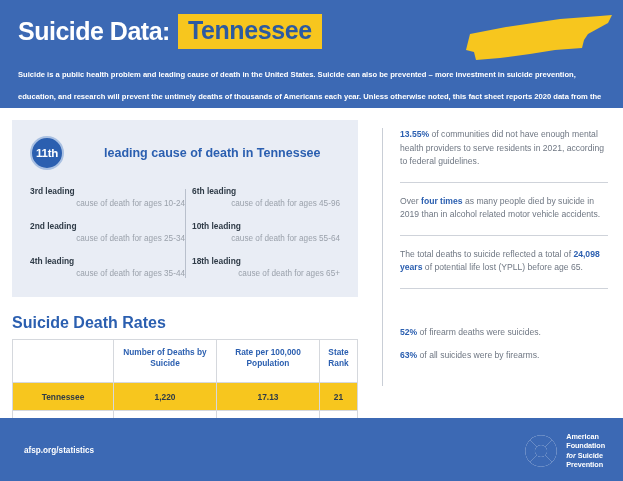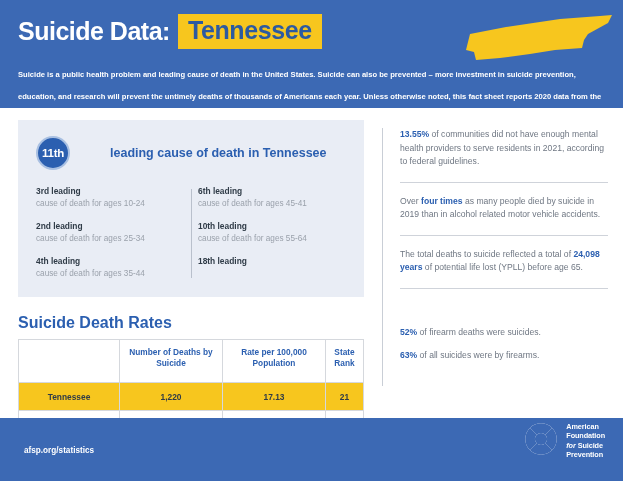--- a/index.html
+++ b/index.html
@@ -65,21 +65,21 @@
   .state-shape {
     position: absolute;
     right: 8px; top: 14px;
     width: 155px;
     height: 48px;
   }
 
   
   .left-col {
     position: absolute;
-    left: 18px; top: 120px;
+    left: 12px; top: 120px;
     width: 346px;
   }
   .divider-vert {
     position: absolute;
     left: 382px; top: 128px;
     width: 1px; height: 258px;
     background: #c9ced6;
   }
   .right-col {
     position: absolute;
@@ -144,20 +144,21 @@
   .cause-rank {
     font-size: 8.4px;
     font-weight: bold;
     color: #2f3b47;
     margin-bottom: 2px;
   }
   .cause-desc {
     font-size: 8.2px;
     color: #9aa1ab;
     line-height: 11px;
+    text-align: right;
   }
 
   
   .rates-title {
     margin: 17px 0 7px 0;
     font-size: 16px;
     font-weight: bold;
     color: #2b5fb0;
   }
   table.rates {
@@ -229,23 +230,23 @@
   }
   .footer-url {
     position: absolute;
     left: 24px; top: 28px;
     font-size: 8.2px;
     font-weight: bold;
     color: #ffffff;
   }
   .footer-logo {
     position: absolute;
-    right: 18px; top: 4px;
+    right: 18px; top: 14px;
     display: flex;
-    align-items: flex-start;
+    align-items: center;
   }
   .ring { width: 34px; height: 34px; flex: 0 0 34px; }
   .logo-words {
     margin-left: 8px;
     color: #ffffff;
     font-size: 7.3px;
     font-weight: bold;
     line-height: 9.3px;
     letter-spacing: -0.1px;
   }
@@ -296,28 +297,29 @@
           </div>
           <div class="cause-item">
             <div class="cause-rank">4th leading</div>
             <div class="cause-desc">cause of death for ages 35-44</div>
           </div>
         </div>
 
         <div class="cause-col right">
           <div class="cause-item">
             <div class="cause-rank">6th leading</div>
-            <div class="cause-desc">cause of death for ages 45-41</div>
+            <div class="cause-desc">cause of death for ages 45-96</div>
           </div>
           <div class="cause-item">
             <div class="cause-rank">10th leading</div>
             <div class="cause-desc">cause of death for ages 55-64</div>
           </div>
           <div class="cause-item">
             <div class="cause-rank">18th leading</div>
+            <div class="cause-desc">cause of death for ages 65+</div>
           </div>
         </div>
       </div>
     </div>
 
     <div class="rates-title">Suicide Death Rates</div>
 
     <table class="rates">
       <thead>
         <tr>

